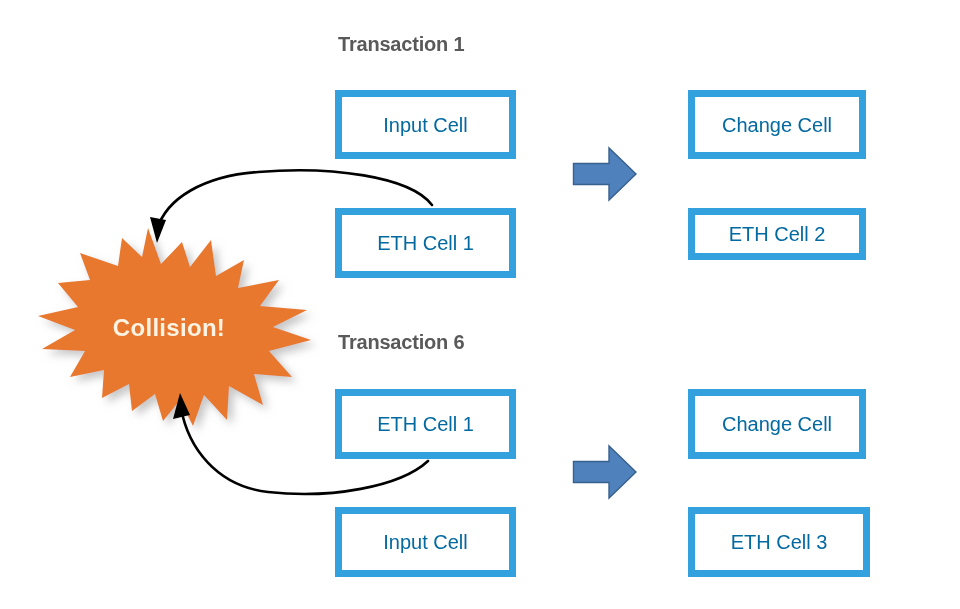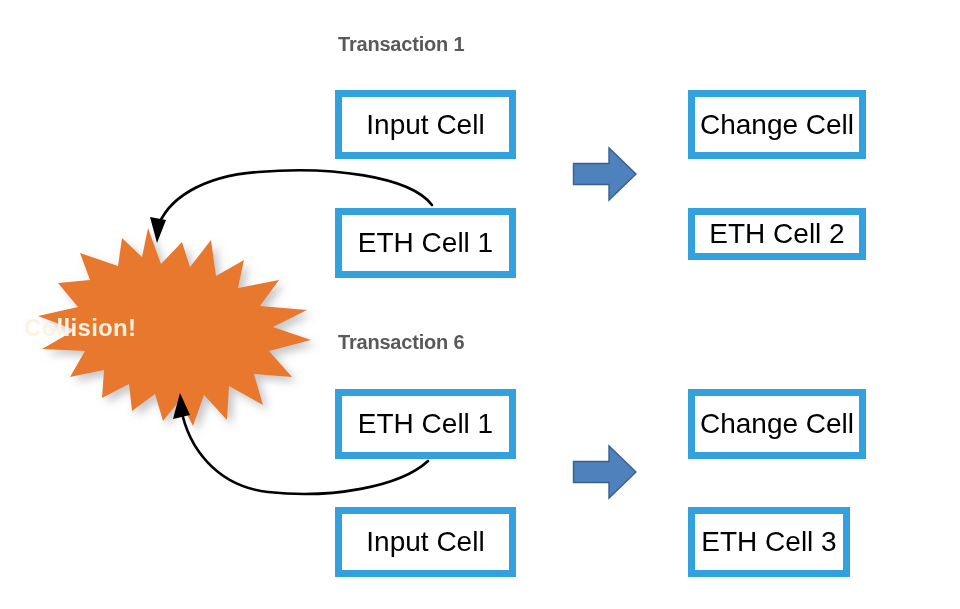--- a/index.html
+++ b/index.html
@@ -35,36 +35,36 @@
     position: absolute;
     box-sizing: border-box;
     background: #ffffff;
     border: 7px solid #33a1de;
     display: flex;
     align-items: center;
     justify-content: center;
   }
   .cell-box .cell-label {
     font-family: "Liberation Sans", sans-serif;
-    font-size: 28px;
+    font-size: 20px;
     font-weight: normal;
-    color: #000000;
+    color: #0369a1;
     white-space: nowrap;
     line-height: 1;
   }
   
   #box-tx1-input  { left: 335px; top: 90px;  width: 181px; height: 69px; }
   #box-tx1-eth1   { left: 335px; top: 208px; width: 181px; height: 70px; }
   #box-tx2-eth1   { left: 335px; top: 389px; width: 181px; height: 70px; }
   #box-tx2-input  { left: 335px; top: 507px; width: 181px; height: 70px; }
   
   #box-tx1-change { left: 688px; top: 90px;  width: 178px; height: 69px; }
   #box-tx1-eth2   { left: 688px; top: 208px; width: 178px; height: 52px; }
   #box-tx2-change { left: 688px; top: 389px; width: 178px; height: 70px; }
-  #box-tx2-eth3   { left: 688px; top: 507px; width: 162px; height: 70px; }
+  #box-tx2-eth3   { left: 688px; top: 507px; width: 182px; height: 70px; }
 
   
   .block-arrow {
     position: absolute;
     width: 66px;
     height: 58px;
   }
   #arrow-tx1 { left: 572px; top: 145px; }
   #arrow-tx2 { left: 572px; top: 443px; }
 
@@ -77,21 +77,21 @@
     height: 220px;
   }
   #collision-label {
     position: absolute;
     left: 30px;
     top: 220px;
     width: 290px;
     height: 220px;
     display: flex;
     align-items: center;
-    justify-content: flex-start;
+    justify-content: center;
     pointer-events: none;
   }
   #collision-label span {
     font-family: "Liberation Sans", sans-serif;
     font-size: 24px;
     font-weight: bold;
     color: #fdf3e3;
     letter-spacing: 0.3px;
     transform: translate(-6px, -2px);
   }

